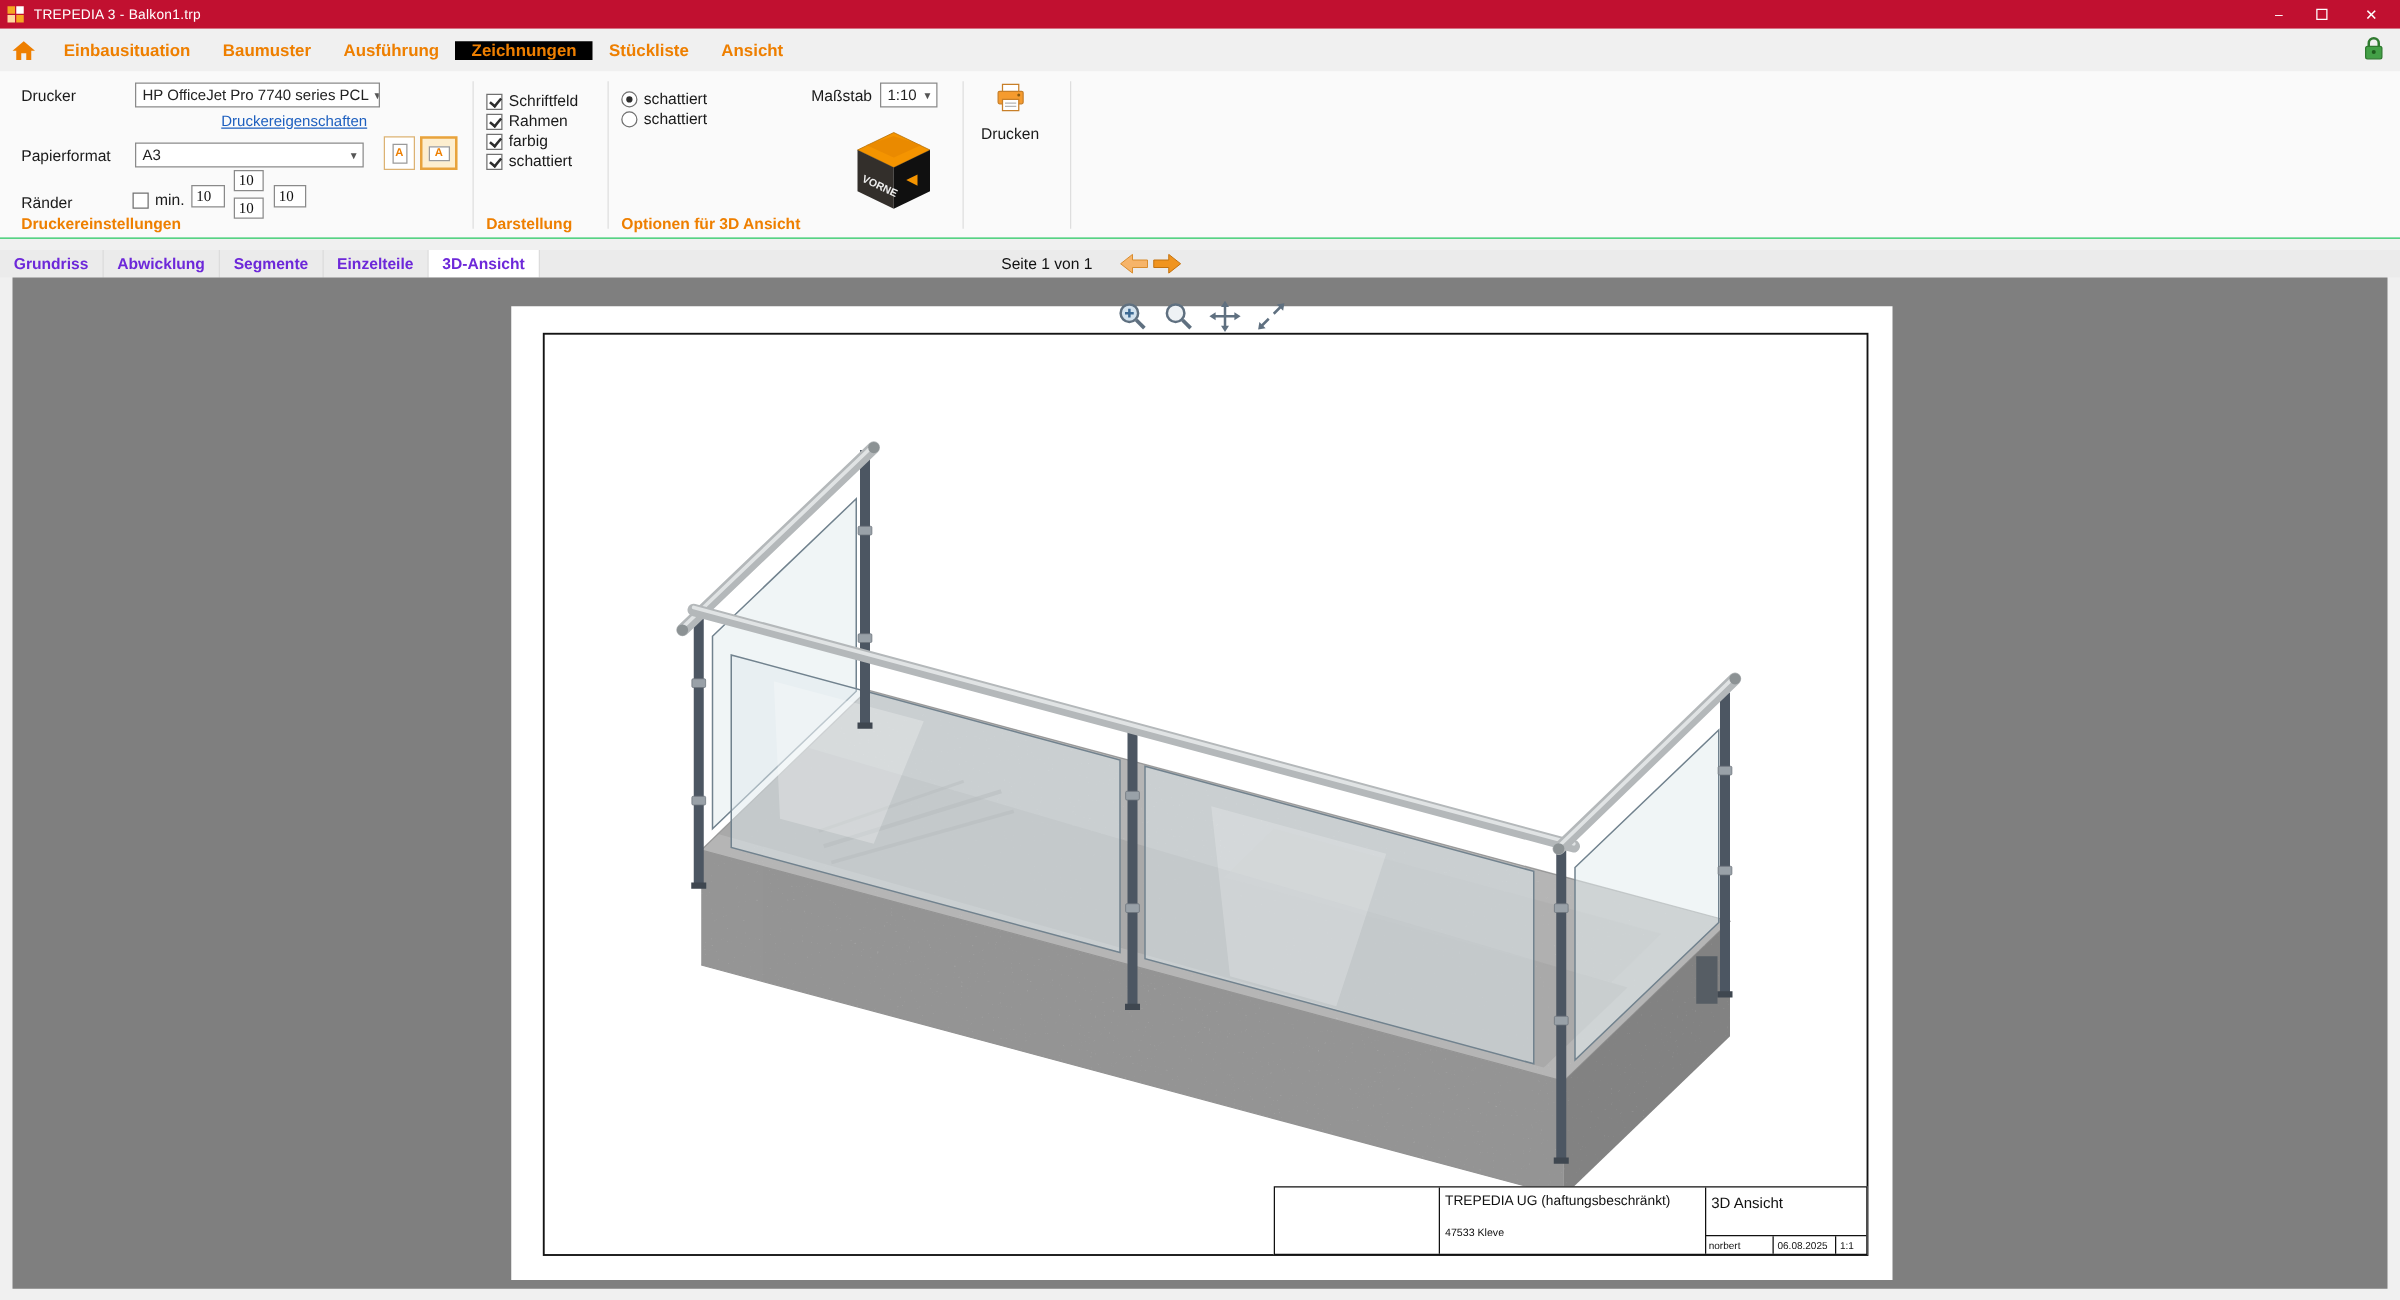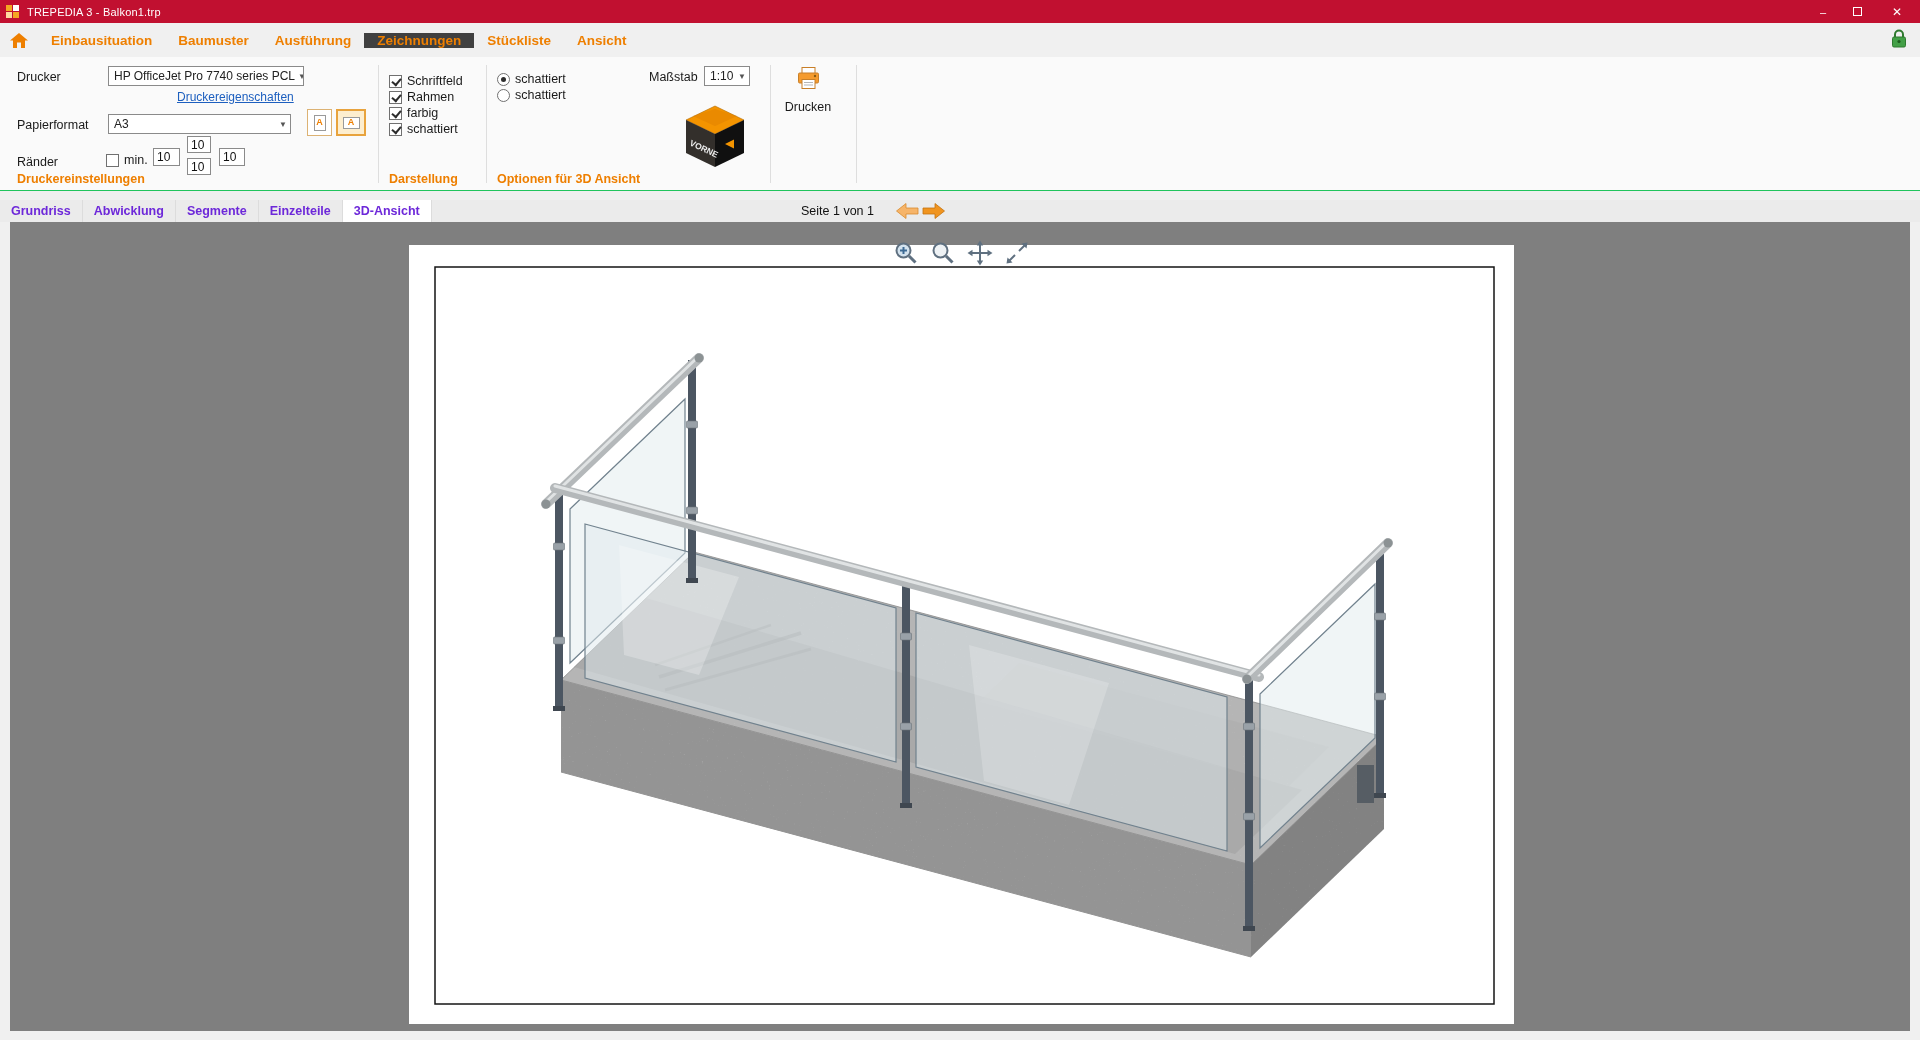--- a/index.html
+++ b/index.html
@@ -15,37 +15,37 @@
   .titlebar .title{font-size:11px;letter-spacing:.2px}
   .win-btns{margin-left:auto;display:flex;height:100%}
   .win-btn{width:34px;display:flex;align-items:center;justify-content:center;font-size:11px;color:#fff;cursor:default}
   .win-btn.close{width:46px;font-size:12px}
   .maxbox{width:9px;height:9px;border:1px solid #fff;display:block}
 
   
   .menubar{position:absolute;top:23px;left:0;right:0;height:34px;background:#f0f0f0;display:flex;align-items:center}
   .home-btn{width:38px;display:flex;align-items:center;justify-content:center}
   .main-tab{padding:0 13px;display:flex;align-items:center;font-weight:bold;font-size:13.5px;color:#ee7f00;white-space:nowrap}
-  .main-tab.active{background:#404040}
+  .main-tab.active{background:#000000}
   .lock-wrap{position:absolute;right:13px;top:5px}
 
   
   .ribbon{position:absolute;top:57px;left:0;right:0;height:134px;background:#fafafa;border-bottom:1px solid #22c55e}
   .vsep{position:absolute;top:8px;height:118px;width:1px;background:#dedede}
   .group-label{position:absolute;font-size:12.5px;font-weight:bold;color:#ee7f00;white-space:nowrap}
   .rlabel{position:absolute;font-size:12.5px;color:#1a1a1a;white-space:nowrap}
   .combo{position:absolute;height:20px;border:1px solid #8a8a8a;background:#fff;font-size:12px;display:flex;align-items:center;padding-left:5px;color:#222;white-space:nowrap;overflow:hidden}
   .combo .arrow{margin-left:auto;flex:0 0 14px;text-align:center;color:#555;font-size:8px}
   .rlink{position:absolute;font-size:12px;color:#1d5fbf;text-decoration:underline;white-space:nowrap}
   .checkrow{position:absolute;display:flex;align-items:center;gap:5px;font-size:12.5px;color:#1a1a1a;white-space:nowrap}
   .cb{width:13px;height:13px;border:1px solid #707070;background:#fff;position:relative;flex:0 0 13px}
   .cb.checked:after{content:"";position:absolute;left:2px;top:2px;width:7px;height:4px;border-left:2px solid #2d2d2d;border-bottom:2px solid #2d2d2d;transform:rotate(-50deg)}
   .rb{width:13px;height:13px;border:1px solid #707070;border-radius:50%;background:#fff;position:relative;flex:0 0 13px}
   .rb.sel:after{content:"";position:absolute;left:3px;top:3px;width:5px;height:5px;border-radius:50%;background:#2d2d2d}
-  .minput{position:absolute;height:18px;border:1px solid #8a8a8a;background:#fff;font-size:12px;padding-left:3px;font-family:Liberation Sans, sans-serif;color:#111}
+  .minput{position:absolute;height:18px;border:1px solid #8a8a8a;background:#fff;font-size:12px;padding-left:3px;font-family:Liberation Serif, serif;color:#111}
   .iconbtn{position:absolute;width:25px;height:27px;border:1px solid #dcb273;background:#fff;display:flex;align-items:center;justify-content:center}
   .iconbtn.selected{width:30px;border:2px solid #e8a33d;background:#fdeecf}
   .pagedoc{border:1px solid #9a9a9a;background:#fff;color:#ee7f00;font-weight:bold;display:flex;align-items:center;justify-content:center;line-height:1}
   .print-group{position:absolute;left:778px;top:8px;width:60px;display:flex;flex-direction:column;align-items:center;gap:9px}
   .print-label{font-size:12.5px;color:#1a1a1a}
   .cube-wrap{position:absolute;left:681px;top:46px;width:68px;height:67px}
 
   
   .subtabs{position:absolute;top:200px;left:0;right:0;height:22px;background:#ebebeb;display:flex}
   .subtab{padding:0 11px;display:flex;align-items:center;font-size:12.5px;font-weight:bold;color:#6d28d9;border-right:1px solid #dcdcdc;white-space:nowrap}
@@ -299,20 +299,32 @@
           <line x1="838" y1="432" x2="979" y2="296" stroke="#e0e3e4" stroke-width="3"></line>
         </g>
         <circle cx="137" cy="259" r="4.5" fill="#8c9294"></circle>
         <circle cx="290" cy="113" r="4.5" fill="#8c9294"></circle>
         <circle cx="838" cy="434" r="4.5" fill="#8c9294"></circle>
         <circle cx="979" cy="298" r="4.5" fill="#8c9294"></circle>
       </g>
     </svg>
 
     
+    <div class="titleblock">
+      <div class="tb-v" style="left:131px"></div>
+      <div class="tb-v" style="left:344px"></div>
+      <div class="tb-company">TREPEDIA UG (haftungsbeschränkt)</div>
+      <div class="tb-address">47533 Kleve</div>
+      <div class="tb-view">3D Ansicht</div>
+      <div class="tb-subrow">
+        <div class="tb-cell c1">norbert</div>
+        <div class="tb-cell c2">06.08.2025</div>
+        <div class="tb-cell c3">1:1</div>
+      </div>
+    </div>
   </div>
 
   <div class="view-tools">
     <div>
       <svg width="26" height="26" viewBox="0 0 26 26">
         <circle cx="10.5" cy="10.5" r="7" fill="#d3e2ee" stroke="#5f7080" stroke-width="2"></circle>
         <line x1="7" y1="10.5" x2="14" y2="10.5" stroke="#3d6a94" stroke-width="2"></line>
         <line x1="10.5" y1="7" x2="10.5" y2="14" stroke="#3d6a94" stroke-width="2"></line>
         <line x1="16" y1="16" x2="22.5" y2="22.5" stroke="#5f7080" stroke-width="3"></line>
       </svg>

